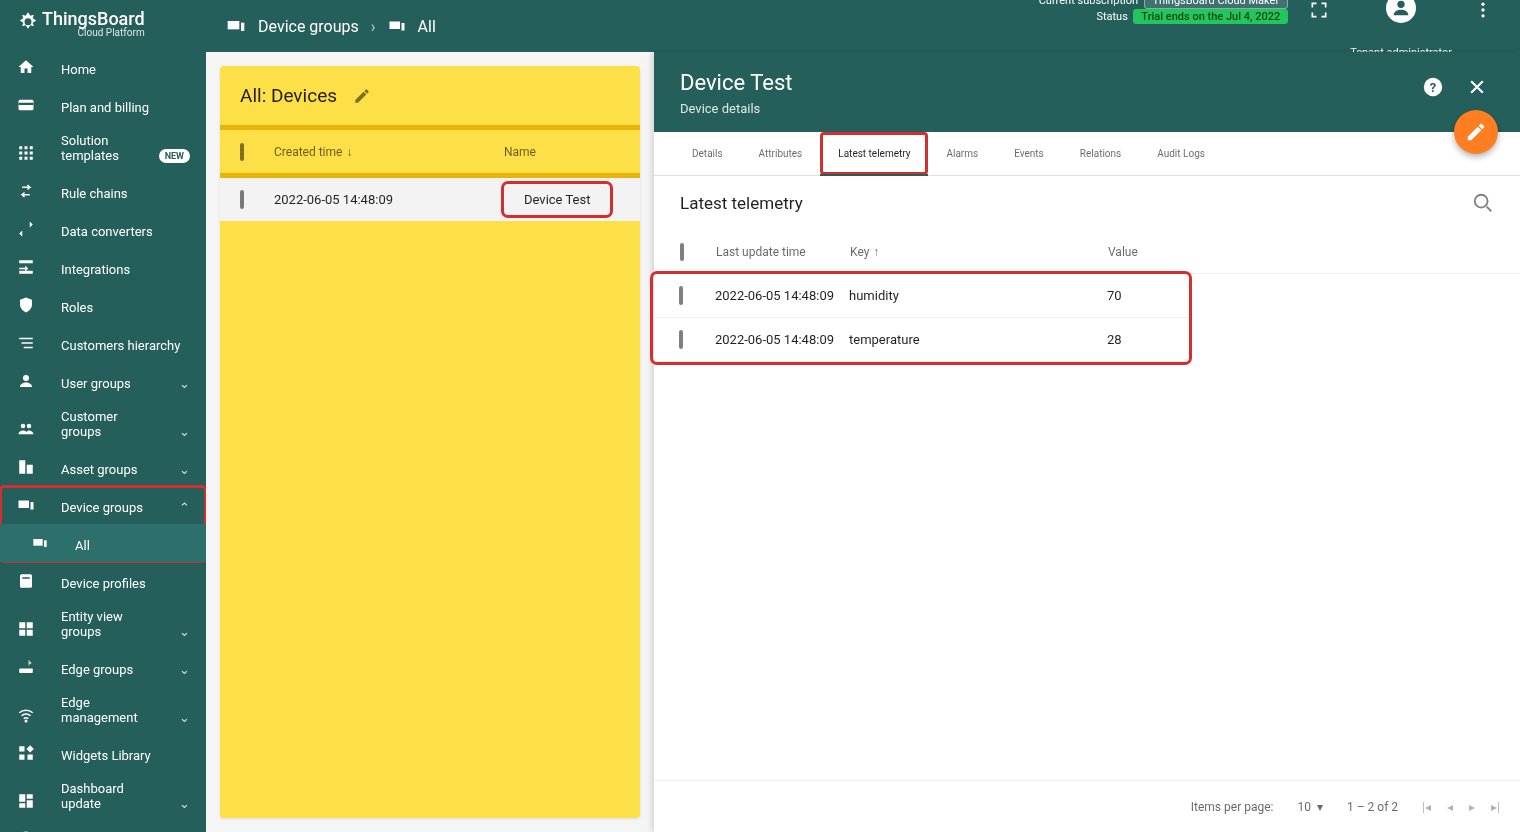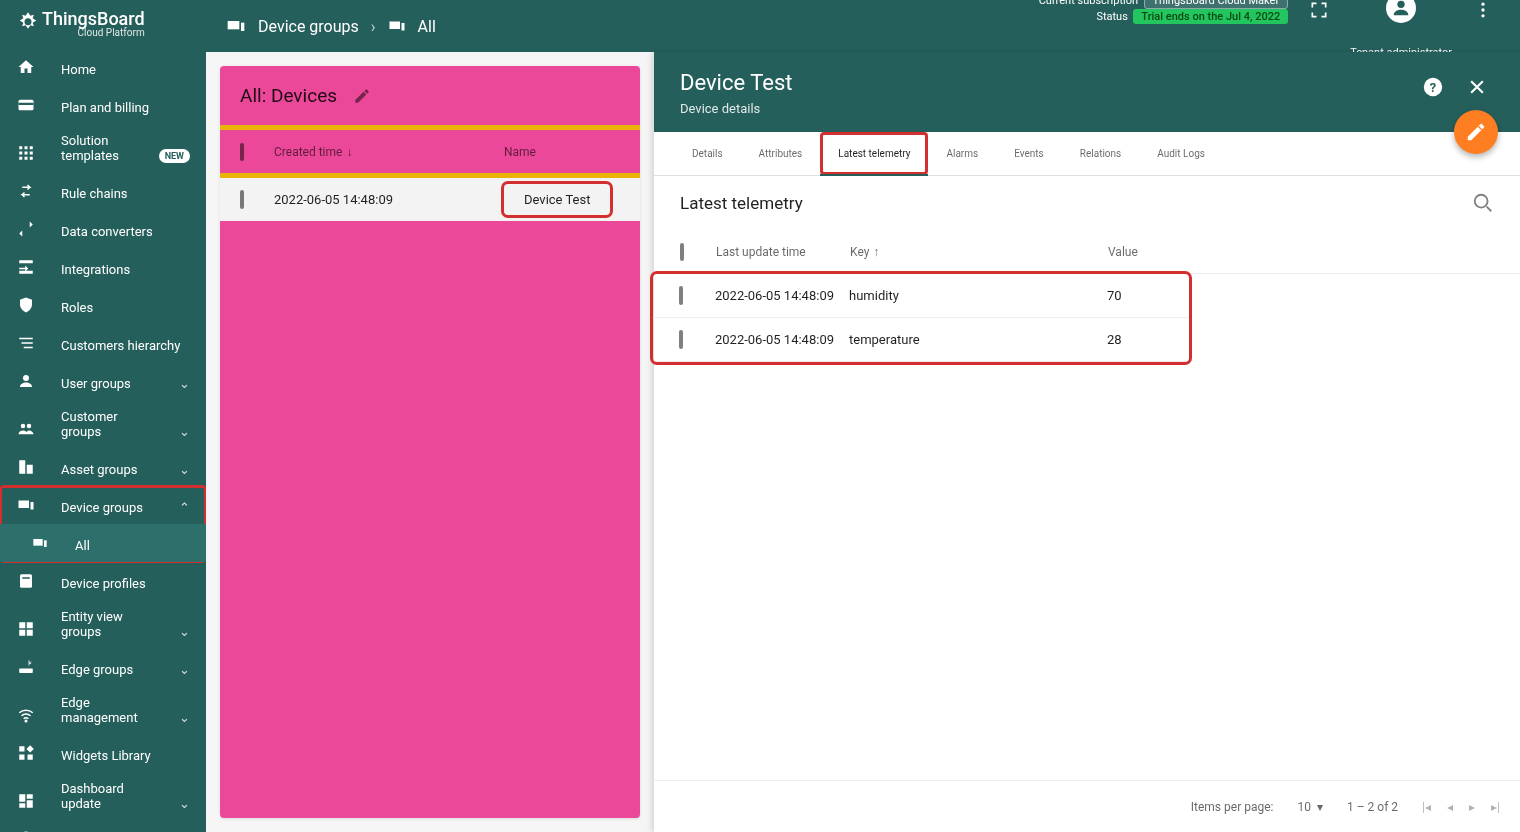--- a/index.html
+++ b/index.html
@@ -36,21 +36,21 @@
 .chip.green { background: #22c55e; color: #0b4a14; border: none; font-weight:500;}
 .icon-btn { width: 34px; height: 34px; display: flex; align-items: center; justify-content: center; cursor: pointer; border-radius: 50%; }
 .avatar { width: 30px; height: 30px; border-radius: 50%; background: #fff; display:flex; align-items:center; justify-content:center; }
 .user-block { display: flex; align-items: center; gap: 10px; flex-direction: column; }
 .user-text { font-size: 11px; line-height:1.2; text-align:right;}
 
 
 .content { flex: 1; display: flex; min-height: 0; }
 
 .list-panel { width: 448px; padding: 14px; min-width:0; }
-.card { background: #ec4899; border-radius: 4px; box-shadow: 0 1px 3px rgba(0,0,0,.1); height: 100%; display:flex; flex-direction:column; }
+.card { background: #fde047; border-radius: 4px; box-shadow: 0 1px 3px rgba(0,0,0,.1); height: 100%; display:flex; flex-direction:column; }
 .card-header { display: flex; align-items: center; padding: 18px 20px; gap: 16px; }
 .card-title { font-size: 19px; color: rgba(0,0,0,.87); }
 .pencil { color: rgba(0,0,0,.5); cursor:pointer; }
 
 .tbl-head, .tbl-row { display: flex; align-items: center; padding: 0 20px; height: 48px; border-top: 5px solid #eab308; font-size: 12px; color: rgba(0,0,0,.6); }
 .tbl-row { font-size: 13px; color: rgba(0,0,0,.87); background: #f3f3f3; }
 .col-cb { width: 34px; }
 .col-created { width: 230px; display:flex; align-items:center; gap:4px;}
 .col-name { flex: 1; }
 .cb { width: 16px; height: 16px; border: 2px solid rgba(0,0,0,.5); border-radius: 2px; cursor:pointer; }

